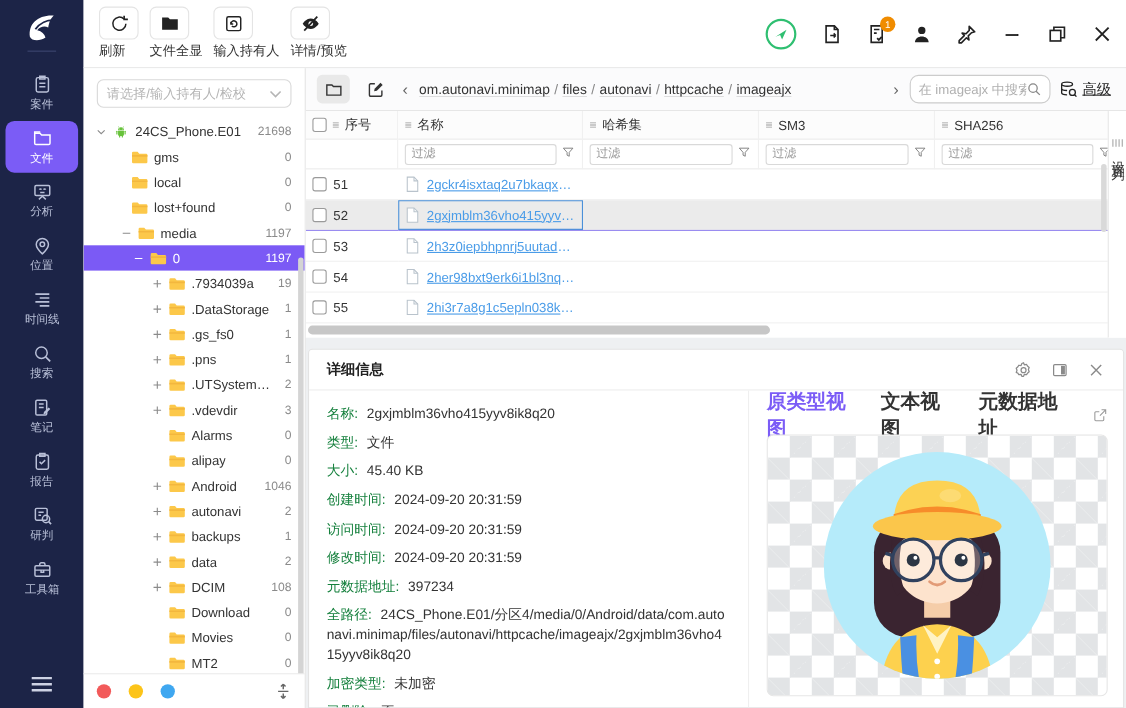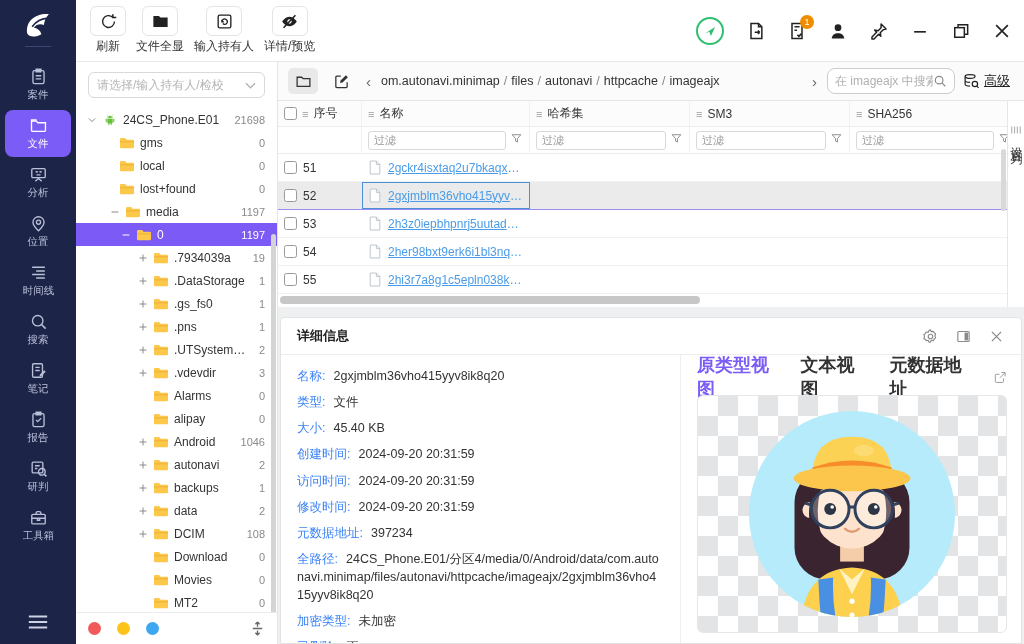--- a/index.html
+++ b/index.html
@@ -21,21 +21,21 @@
   .rail-item.active{ background:#7b5cf6; color:#fff;}
   .rail-burger{ margin-top:auto; margin-bottom:14px; color:#cdd2e4; width:22px; height:16px;}
   .rail-burger svg{width:100%;height:100%;}
 
   
   .col { flex:1; display:flex; flex-direction:column; min-width:0;}
 
   
   .titlebar{ height:62px; background:#fff; border-bottom:1px solid #e8e8e8; display:flex; align-items:center; padding:0 12px 0 14px;}
   .tools{ display:flex; gap:10px;}
-  .tool-btn{ display:flex; flex-direction:column; align-items:center; cursor:pointer;}
+  .tool-btn{ display:flex; flex-direction:column; align-items:flex-start; cursor:pointer;}
   .tool-btn .ibox{ width:36px; height:30px; border:1px solid #e4e4e4; border-radius:6px; display:flex; align-items:center; justify-content:center; color:#222;}
   .tool-btn .ibox svg{ width:19px; height:19px;}
   .tool-btn .tlabel{ font-size:12px; color:#333; margin-top:2px; white-space:nowrap;}
   .win-icons{ margin-left:auto; display:flex; align-items:center; gap:21px; color:#222;}
   .win-icons .wi{ width:20px; height:20px; cursor:pointer; position:relative;}
   .win-icons .wi svg{ width:100%; height:100%;}
   .wi.big{ width:30px; height:30px;}
   .badge{ position:absolute; top:-6px; right:-7px; min-width:14px; height:14px; border-radius:7px; background:#f08c00; color:#fff;
     font-size:9px; display:flex; align-items:center; justify-content:center; padding:0 3px;}
 
@@ -112,21 +112,21 @@
   .details-card{ flex:1; margin:10px 2px 0 2px; background:#fff; border:1px solid #e3e3e3; border-radius:4px 4px 0 0;
     display:flex; flex-direction:column; min-height:0;}
   .dhead{ height:37px; border-bottom:1px solid #ededed; display:flex; align-items:center; padding:0 16px;}
   .dhead .dtitle{ font-weight:bold; font-size:13px; color:#222;}
   .dhead .dicons{ margin-left:auto; display:flex; align-items:center; gap:16px; color:#8a8a8a;}
   .dhead .dicons .di{ width:17px; height:17px; cursor:pointer;}
   .dhead .dicons .di svg{width:100%;height:100%;}
   .dbody{ flex:1; display:flex; min-height:0;}
   .fields{ width:400px; padding:12px 18px 0 16px; border-right:1px solid #efefef; overflow:hidden;}
   .frow{ font-size:12.5px; line-height:1.45; margin-bottom:8px; color:#333; word-break:break-all;}
-  .frow .flabel{ color:#3b82f6; margin-right:8px;}
+  .frow .flabel{ color:#15803d; margin-right:8px;}
   .preview{ flex:1; display:flex; flex-direction:column; min-width:0; padding:0 14px 0 16px;}
   .ptabs{ height:36px; display:flex; align-items:center; gap:30px; margin-top:4px;}
   .ptab{ font-size:18px; font-weight:bold; color:#333; cursor:pointer;}
   .ptab.active{ color:#7b5cf6;}
   .ptabs .open-ic{ margin-left:auto; width:17px; height:17px; color:#9a9a9a; cursor:pointer;}
   .ptabs .open-ic svg{width:100%;height:100%;}
   .pbox{ flex:1; border:1px solid #e6e6e6; border-radius:6px; margin-bottom:10px; display:flex; align-items:center; justify-content:center; overflow:hidden;
     background-color:#fff;
     background-image:
       linear-gradient(45deg,#e2e4e6 25%,transparent 25%),

